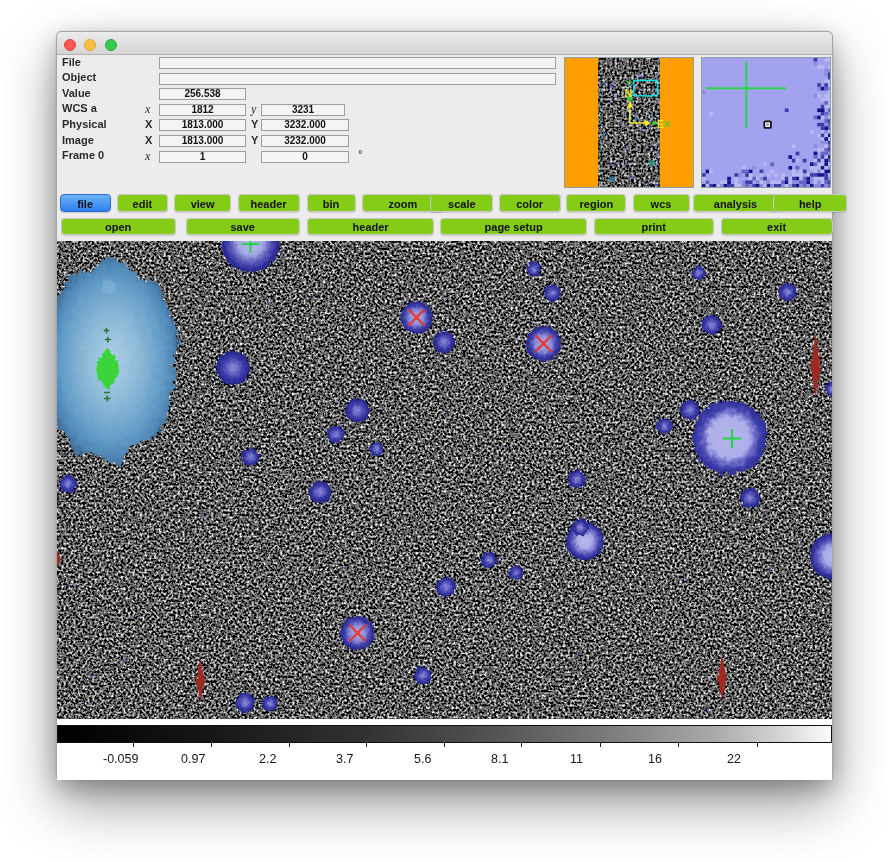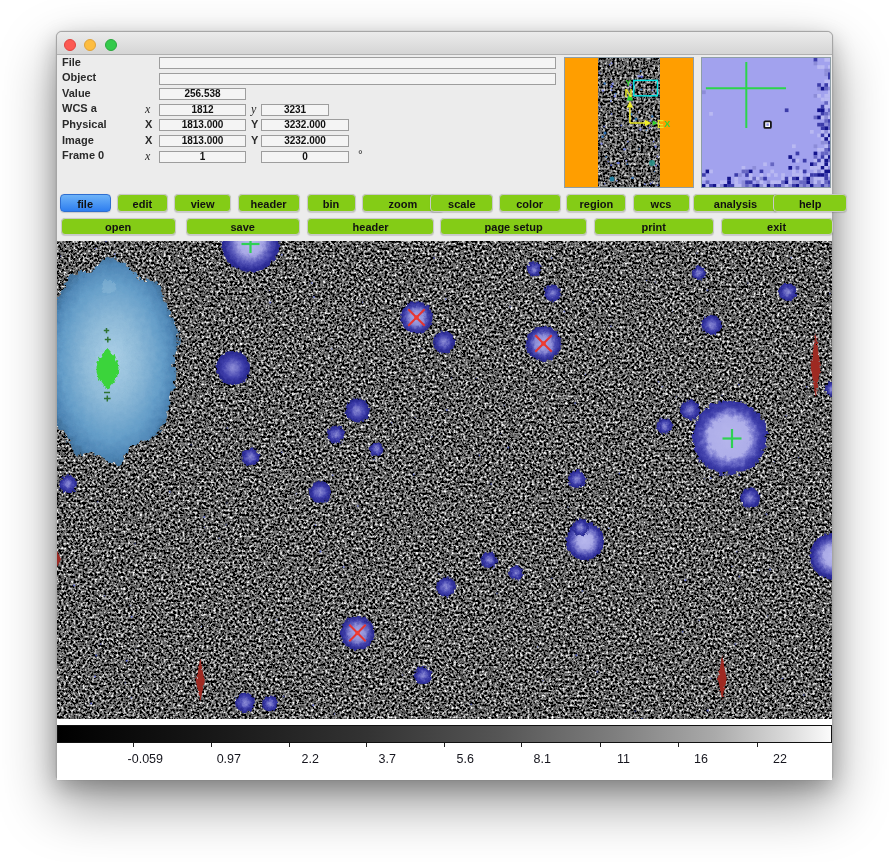--- a/index.html
+++ b/index.html
@@ -21,39 +21,39 @@
 .thumb { position:absolute; border:1px solid #8e9ea8; }
 .mb { position:absolute; height:18px; background:#84cc16; border:0.5px solid #c9c9c9; border-radius:4px;
   font-size:11px; font-weight:700; color:#111; text-align:center; line-height:18px;
   box-shadow:0 0.5px 1px rgba(0,0,0,0.15); }
 .mbblue { background:linear-gradient(#6db3f8,#2e7ef0); border-color:#2e6ed0; }
 .imgarea { position:absolute; left:0px; top:209px; width:775px; height:478px; background:#000; }
 .cbwrap { position:absolute; left:0px; top:687px; width:775px; height:61px; background:#fff; }
 .cbar { position:absolute; left:0px; top:6px; width:775px; height:18px; border:1px solid #111;
   background:linear-gradient(90deg,#000 0%,#1a1a1a 22%,#333 40%,#555 57%,#7e7e7e 72%,#aaa 85%,#d8d8d8 94%,#fbfbfb 100%); }
 .ct { position:absolute; top:24px; width:1px; height:4px; background:#222; }
-.cl { position:absolute; top:33px; width:60px; text-align:right; font-size:12.5px; color:#16161e; }
+.cl { position:absolute; top:33px; width:60px; text-align:left; font-size:12.5px; color:#16161e; }
 </style></head><body>
 <div class="window">
   <div class="titlebar">
     <div class="tl tlr"></div>
       <div class="tl tly"></div>
       <div class="tl tlg"></div>
   </div>
   <div class="ilabel" style="top:23.5px">File</div>
 <div class="ifield" style="top:25.0px;left:102px;width:397px"></div>
 <div class="ilabel" style="top:39.1px">Object</div>
 <div class="ifield" style="top:40.6px;left:102px;width:397px"></div>
 <div class="ilabel" style="top:54.7px">Value</div>
 <div class="ifield" style="top:56.2px;left:102px;width:87px">256.538</div>
 <div class="ilabel" style="top:70.3px">WCS a</div>
 <div class="ital" style="top:70.3px;left:88px">x</div>
 <div class="ifield" style="top:71.8px;left:102px;width:87px">1812</div>
 <div class="ital" style="top:70.3px;left:194px">y</div>
-<div class="ifield" style="top:71.8px;left:204px;width:68px">3231</div>
+<div class="ifield" style="top:71.8px;left:204px;width:84px">3231</div>
 <div class="ilabel" style="top:85.9px">Physical</div>
 <div class="isub" style="top:85.9px;left:88px">X</div>
 <div class="ifield" style="top:87.4px;left:102px;width:87px">1813.000</div>
 <div class="isub" style="top:85.9px;left:194px">Y</div>
 <div class="ifield" style="top:87.4px;left:204px;width:88px">3232.000</div>
 <div class="ilabel" style="top:101.5px">Image</div>
 <div class="isub" style="top:101.5px;left:88px">X</div>
 <div class="ifield" style="top:103.0px;left:102px;width:87px">1813.000</div>
 <div class="isub" style="top:101.5px;left:194px">Y</div>
 <div class="ifield" style="top:103.0px;left:204px;width:88px">3232.000</div>

